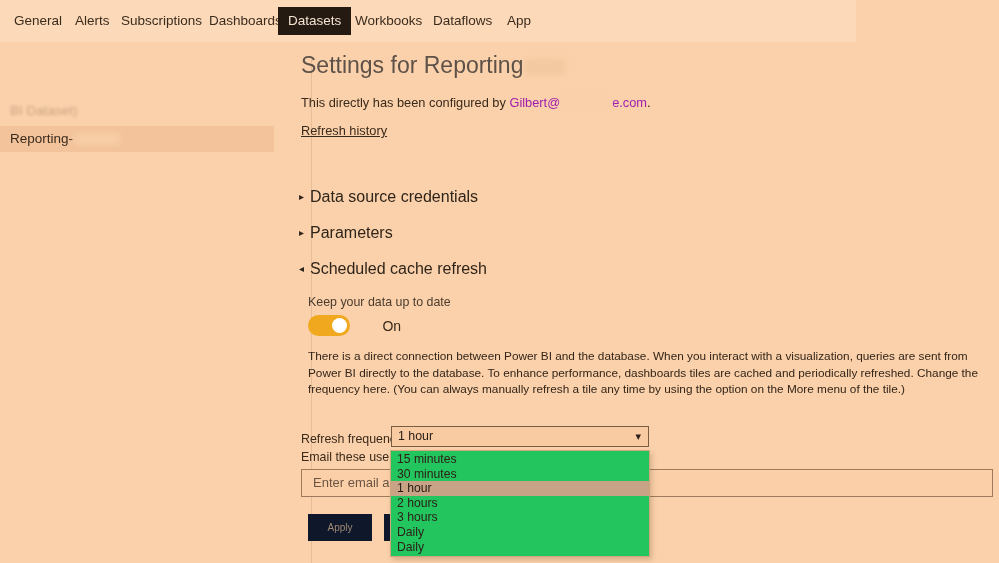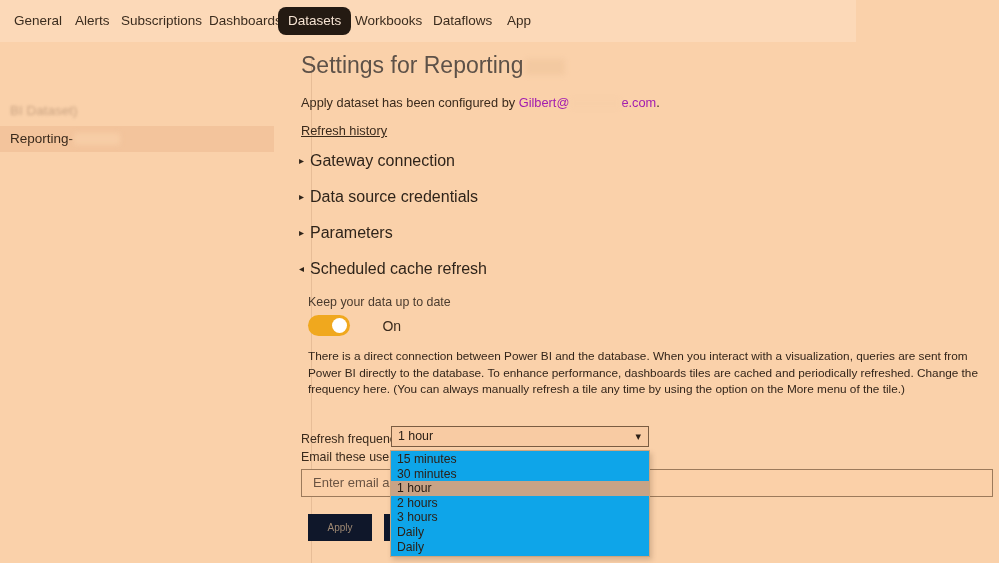--- a/index.html
+++ b/index.html
@@ -33,21 +33,20 @@
     font-size: 13.5px;
     color: #3b2c1e;
     padding: 0 10px;
     box-sizing: border-box;
     white-space: nowrap;
     cursor: default;
   }
   .tab.active {
     background: #241a12;
     color: #f6e3d2;
-    border-radius: 8px;
   }
 
   
   #sidebar {
     position: absolute;
     left: 0; top: 42px;
     width: 312px;
     height: 521px;
     background: #fad1aa;
     box-sizing: border-box;
@@ -293,21 +292,21 @@
     cursor: default;
   }
   #apply-btn  { left: 31px;  width: 64px; }
   #discard-btn{ left: 107px; width: 64px; }
 
   
   #freq-listbox {
     position: absolute;
     left: 390px; top: 450px;
     width: 260px;
-    background: #0ea5e9;
+    background: #22c55e;
     border: 1px solid #c9a customized;
     border: 1px solid #cfa57c;
     box-shadow: 2px 3px 5px rgba(90,60,35,.22);
     box-sizing: border-box;
     z-index: 40;
     padding: 1px 0 2px 0;
   }
   .opt {
     height: 14.6px;
     line-height: 14.6px;
@@ -344,29 +343,26 @@
   </div>
 </div>
 
 <div id="main">
 
   <div id="page-title">
     <span>Settings for Reporting</span><span class="redact"></span>
   </div>
 
   <div id="configured-line">
-    <span>Apply dataset has been configured by</span>
+    <span>This directly has been configured by</span>
     <span class="inline-link"><span>Gilbert@</span><span class="redact"></span><span>e.com</span></span><span>.</span>
   </div>
 
   <div id="refresh-history">Refresh history</div>
 
-  <div class="section-head" id="sec-gateway">
-    <span class="chev">▸</span><span>Gateway connection</span>
-  </div>
   <div class="section-head" id="sec-datasrc">
     <span class="chev">▸</span><span>Data source credentials</span>
   </div>
   <div class="section-head" id="sec-params">
     <span class="chev">▸</span><span>Parameters</span>
   </div>
   <div class="section-head" id="sec-schedule">
     <span class="chev">◂</span><span>Scheduled cache refresh</span>
   </div>
 

